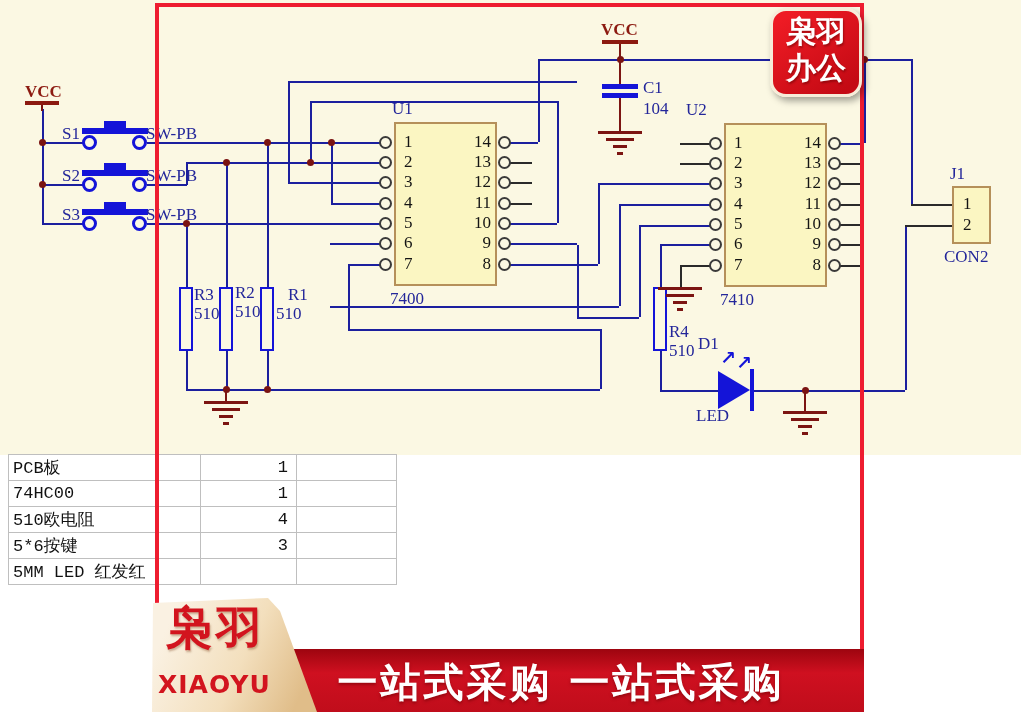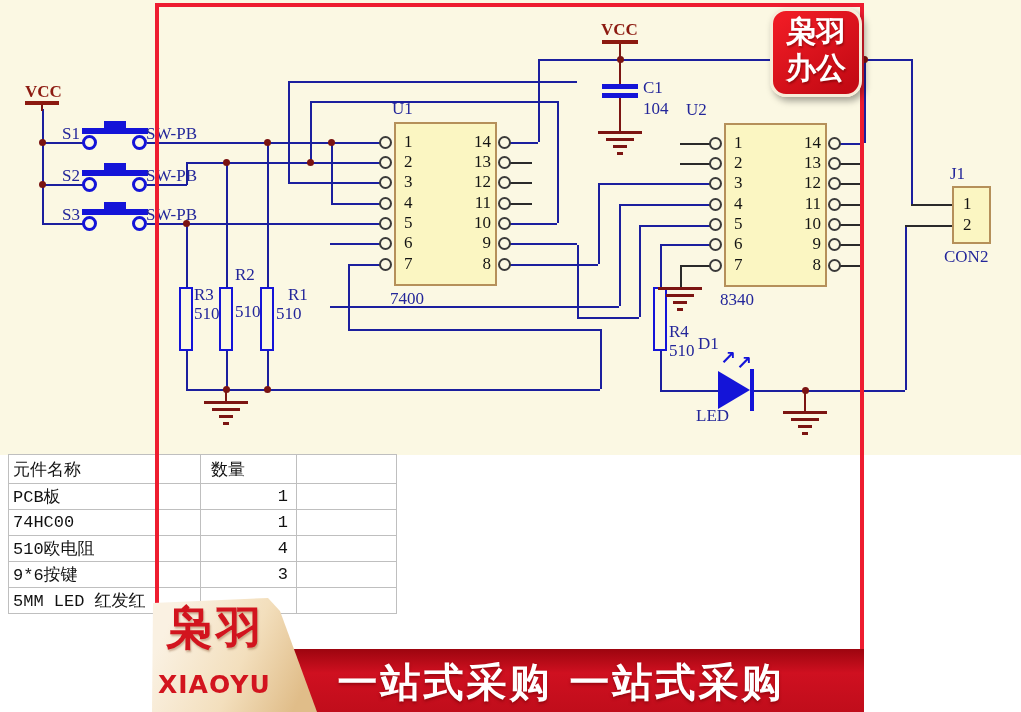--- a/index.html
+++ b/index.html
@@ -208,21 +208,21 @@
       <span class="ref" style="left:146px;top:205px">SW-PB</span>
     </div>
 
     <div>
       <div class="res" style="left:179px;top:287px"></div>
       <span class="ref" style="left:194px;top:285px">R3</span>
       <span class="ref" style="left:194px;top:304px">510</span>
     </div>
     <div>
       <div class="res" style="left:219px;top:287px"></div>
-      <span class="ref" style="left:235px;top:265px">R2</span>
+      <span class="ref" style="left:235px;top:283px">R2</span>
       <span class="ref" style="left:235px;top:302px">510</span>
     </div>
     <div>
       <div class="res" style="left:260px;top:287px"></div>
       <span class="ref" style="left:288px;top:285px">R1</span>
       <span class="ref" style="left:276px;top:304px">510</span>
     </div>
     <div>
       <div class="res" style="left:653px;top:287px"></div>
       <span class="ref" style="left:669px;top:322px">R4</span>
@@ -269,21 +269,21 @@
       <span class="ledarr" style="left:736px;top:351px">↗</span>
       <span class="ref" style="left:696px;top:406px">LED</span>
     </div>
 
     <span class="ref" style="left:392px;top:99px">U1</span>
     <div class="icbox" style="left:394px;top:122px;width:103px;height:164px"></div>
     <span class="ref" style="left:390px;top:289px">7400</span>
 
     <span class="ref" style="left:686px;top:100px">U2</span>
     <div class="icbox" style="left:724px;top:123px;width:103px;height:164px"></div>
-    <span class="ref" style="left:720px;top:290px">8340</span>
+    <span class="ref" style="left:720px;top:290px">7410</span>
 
     <span class="ref" style="left:950px;top:164px">J1</span>
     <div class="icbox" style="left:952px;top:186px;width:39px;height:58px"></div>
     <span class="pn" style="left:963px;top:194px">1</span>
     <span class="pn" style="left:963px;top:215px">2</span>
     <span class="ref" style="left:944px;top:247px">CON2</span>
   <i class="pc" style="left: 379px; top: 136px;"></i>
       <i class="pc" style="left: 498px; top: 136px;"></i>
       <span class="pn" style="left: 404px; top: 132px;">1</span>
       <span class="pn pnr" style="left: 455px; top: 132px; width: 36px;">14</span>
@@ -341,42 +341,37 @@
       <span class="pn pnr" style="left: 785px; top: 255px; width: 36px;">8</span>
     </div>
 
   <table id="bom">
     <colgroup>
         <col style="width:192px">
         <col style="width:96px">
         <col style="width:100px">
       </colgroup>
     <tbody>
-        <tr class="hdr">
-          <td>元件名称</td>
-          <td class="c2h">数量</td>
-          <td></td>
-        </tr>
         <tr>
           <td>PCB板</td>
           <td class="qty">1</td>
           <td></td>
         </tr>
         <tr>
           <td>74HC00</td>
           <td class="qty">1</td>
           <td></td>
         </tr>
         <tr>
           <td>510欧电阻</td>
           <td class="qty">4</td>
           <td></td>
         </tr>
         <tr>
-          <td>9*6按键</td>
+          <td>5*6按键</td>
           <td class="qty">3</td>
           <td></td>
         </tr>
         <tr>
           <td>5MM LED 红发红</td>
           <td class="qty"></td>
           <td></td>
         </tr>
       </tbody>
   </table>

